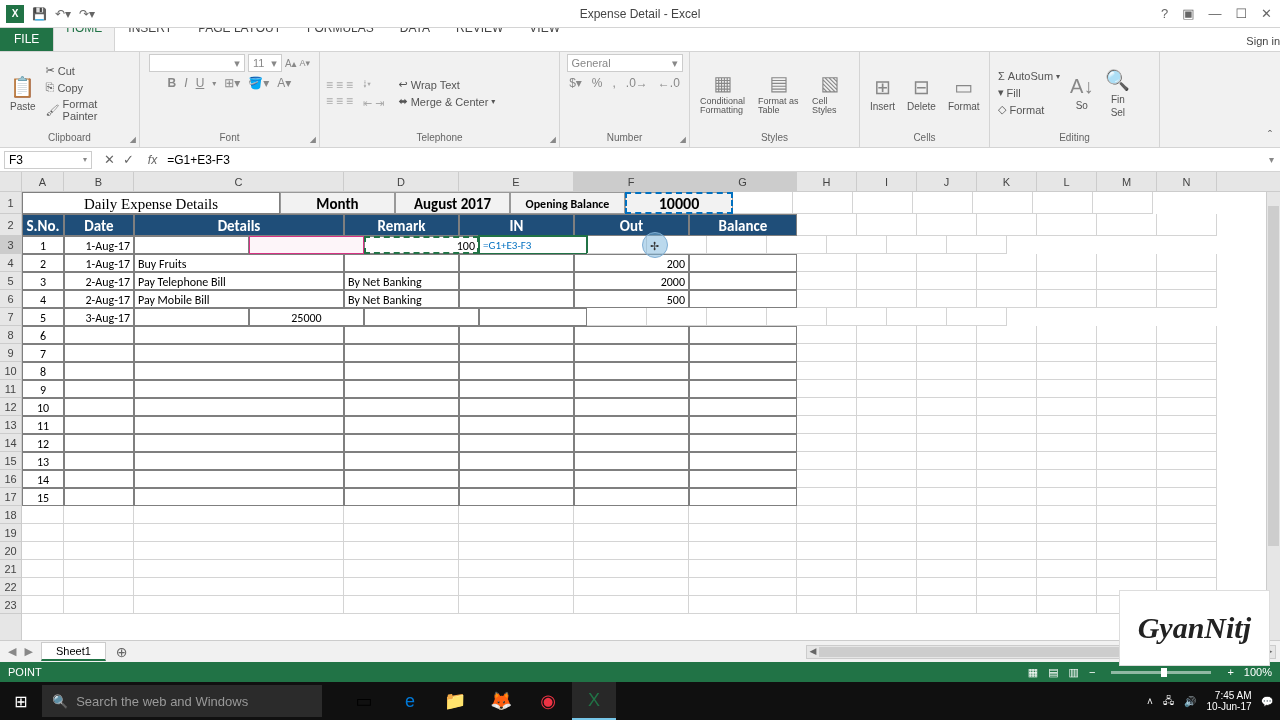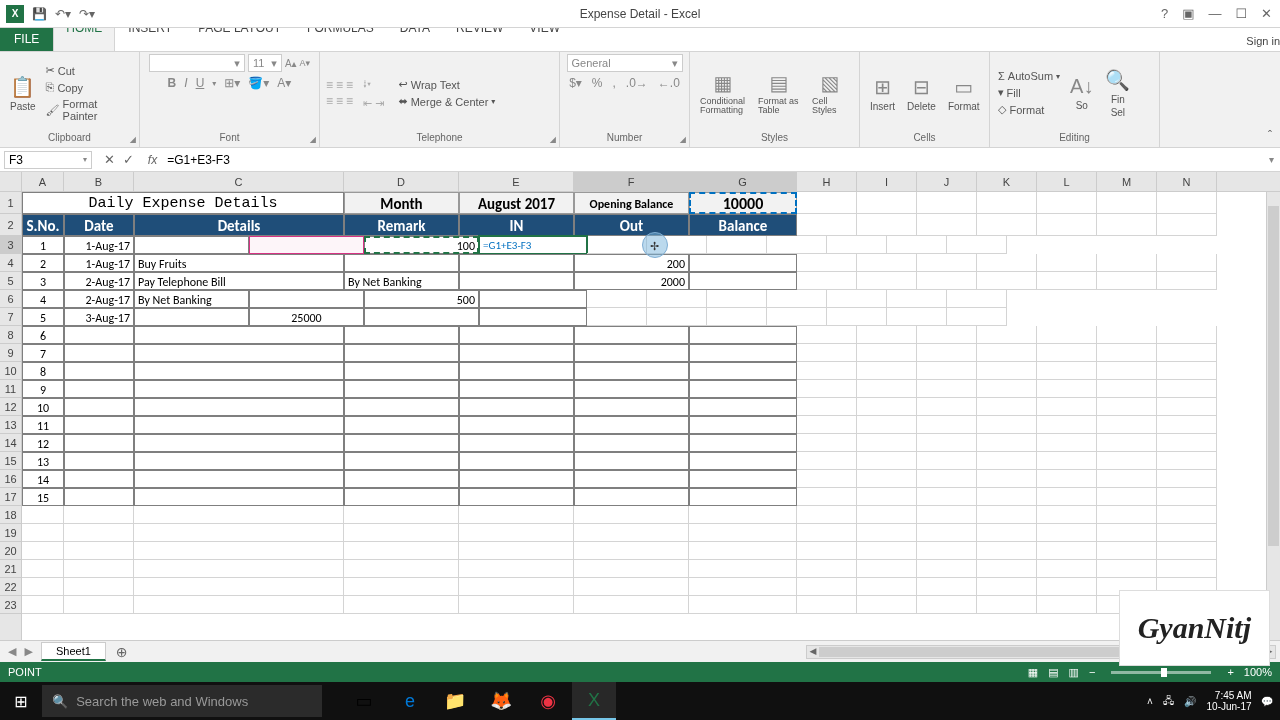--- a/index.html
+++ b/index.html
@@ -364,21 +364,21 @@
         <div class="ch wH">H</div>
         <div class="ch wI">I</div>
         <div class="ch wJ">J</div>
         <div class="ch wK">K</div>
         <div class="ch wL">L</div>
         <div class="ch wM">M</div>
         <div class="ch wN">N</div>
       </div>
     <div class="rows" id="rows">
         <div class="row tall">
-          <div class="cell wA title-merge" style="width: 322px; font-family: Liberation Mono, monospace;">Daily Expense Details</div>
+          <div class="cell wA title-merge" style="width: 258px;">Daily Expense Details</div>
           <div class="cell wD hdr-cell">Month</div>
           <div class="cell wE hdr-cell bold">August 2017</div>
           <div class="cell wF hdr-cell" style="font-size: 12px;">Opening Balance</div>
           <div class="cell wG hdr-cell bold ref-g1" style="font-size: 16px;">10000</div>
           <div class="cell wH"></div>
           <div class="cell wI"></div>
           <div class="cell wJ"></div>
           <div class="cell wK"></div>
           <div class="cell wL"></div>
           <div class="cell wM"></div>
@@ -443,20 +443,21 @@
           <div class="cell wI"></div>
           <div class="cell wJ"></div>
           <div class="cell wK"></div>
           <div class="cell wL"></div>
           <div class="cell wM"></div>
           <div class="cell wN"></div>
         </div>
         <div class="row">
           <div class="cell wA data-cell center">4</div>
           <div class="cell wB data-cell right">2-Aug-17</div>
+          <div class="cell wC data-cell left">Pay Mobile Bill</div>
           <div class="cell wD data-cell left">By Net Banking</div>
           <div class="cell wE data-cell center"></div>
           <div class="cell wF data-cell right">500</div>
           <div class="cell wG data-cell left"></div>
           <div class="cell wH"></div>
           <div class="cell wI"></div>
           <div class="cell wJ"></div>
           <div class="cell wK"></div>
           <div class="cell wL"></div>
           <div class="cell wM"></div>

